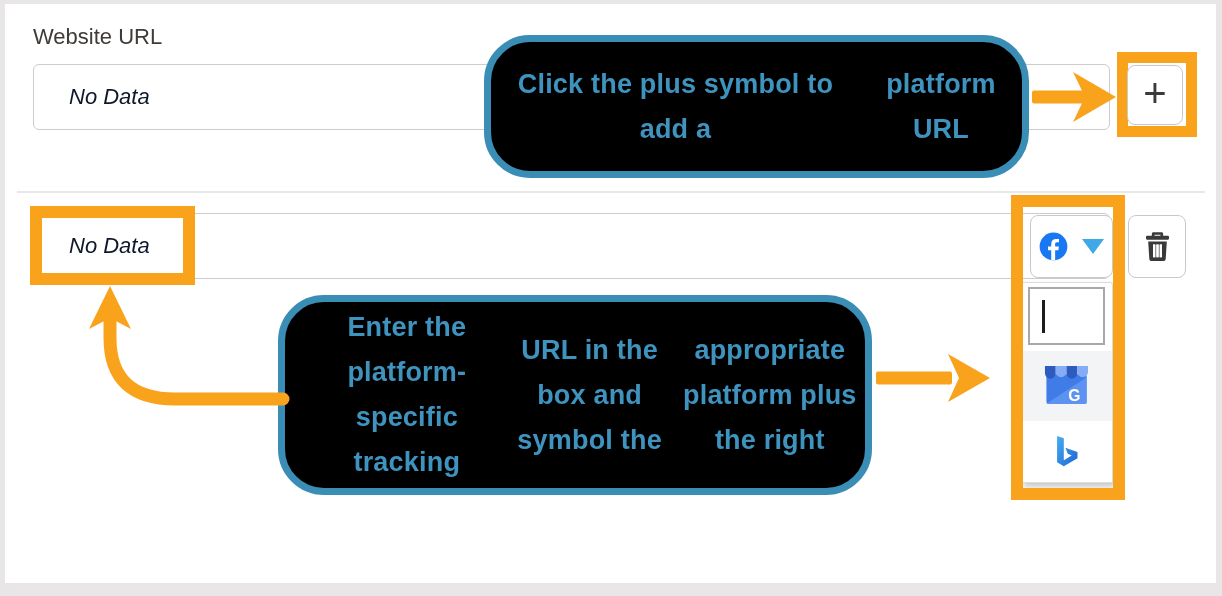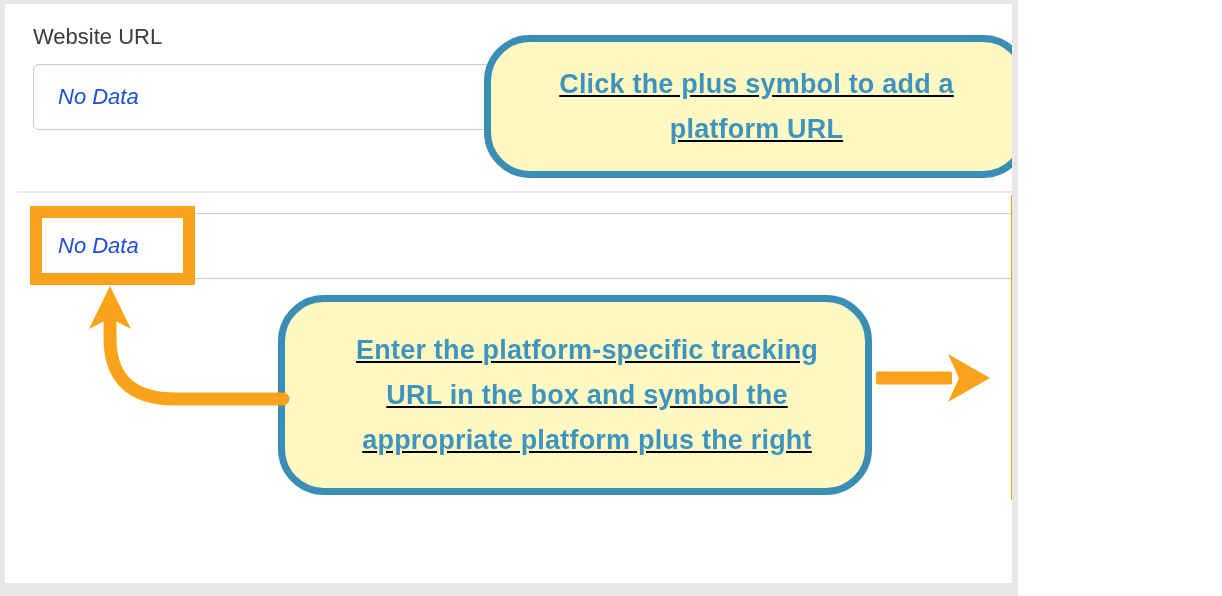--- a/index.html
+++ b/index.html
@@ -1,43 +1,43 @@
 <!DOCTYPE html>
 <html style="--highlight-orange: #F9A21C; --callout-border-blue: #3A8DB5; --callout-text-blue: #3E93BF; --facebook-blue: #1877F2; --caret-blue: #41A8E8; --icon-dark: #3A3A3A; --input-border: #CCCCCC; --divider: #E8E8E8; --gmb-row-bg: #F3F4F6;"><head>
 <meta charset="utf-8">
 <style>
   * { margin:0; padding:0; box-sizing:border-box; }
   body { background:#fff; }
   .screen {
-    position:relative; width:1018px; height:596px; background:#fff;
+    position:relative; width:1222px; height:596px; background:#fff;
     font-family:"Liberation Sans", sans-serif; overflow:hidden;
   }
   
   .frame {
     position:absolute; inset:0; pointer-events:none; z-index:60;
     border:solid #e8e6e6; border-width:4px 6px 13px 5px;
   }
   .field-label {
     position:absolute; left:33px; top:24px; font-size:22px; color:#403b38; z-index:2;
   }
   .text-field {
     position:absolute; background:#fff; border:1.5px solid var(--input-border,#ccc);
     border-radius:6px; display:flex; align-items:center; padding-left:24px; z-index:1;
   }
-  .text-field .placeholder { font-size:22px; font-style:italic; color:#1d4ed8; }
+  .text-field .placeholder { font-size:22px; font-style:italic; color:#0f172a;margin-left:11px; }
   #website-url-field { left:33px; top:64px; width:1077px; height:66px; }
   #tracking-url-field { left:33px; top:213px; width:1077px; height:66px; }
 
   .divider { position:absolute; left:17px; top:191px; width:1188px; height:2px;
     background:var(--divider,#e8e8e8); z-index:0; }
 
   
   .callout {
-    position:absolute; background:#fef9c3; border:7px solid var(--callout-border-blue,#3a8db5);
-    border-radius:46px; display:flex; flex-direction:column; justify-content:center;
+    position:absolute; background:#000000; border:7px solid var(--callout-border-blue,#3a8db5);
+    border-radius:46px; display:flex; flex-direction:row; justify-content:center;
     align-items:center; z-index:20; text-align:center;text-decoration:underline;
   }
   .callout .line { font-size:27px; line-height:45px; font-weight:bold;
     color:var(--callout-text-blue,#3e93bf); letter-spacing:.2px; }
   #callout-plus { left:484px; top:35px; width:545px; height:143px; }
   #callout-platform { left:278px; top:295px; width:594px; height:200px;padding-left:24px; }
 
   
   .hl-box { position:absolute; border:12px solid var(--highlight-orange,#f9a21c);
     background:transparent; z-index:15; }

